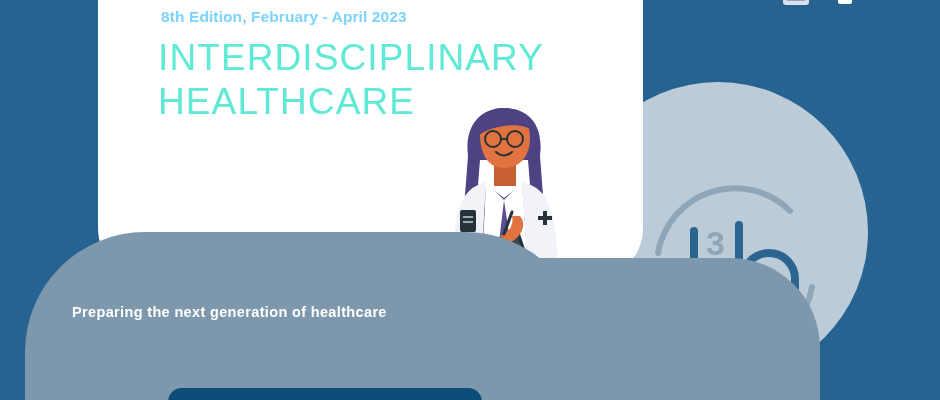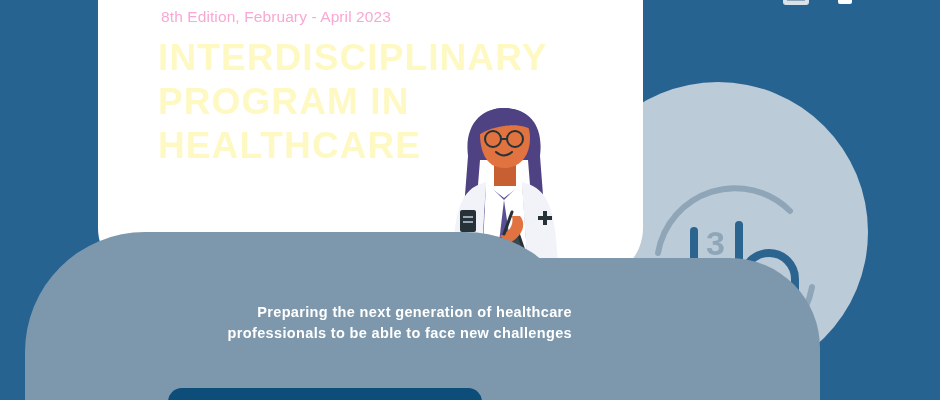--- a/index.html
+++ b/index.html
@@ -34,33 +34,33 @@
     background:#7d98ad; border-radius:120px 120px 40px 40px;
   }
   .slate-blob-2 {
     position:absolute; left:120px; top:258px; width:700px; height:260px;
     background:#7d98ad; border-radius:90px 90px 0 0;
   }
 
   
   .eyebrow {
     position:absolute; left:161px; top:8px;
-    font-size:15.5px; font-weight:normal; color:#f9a8d4;
+    font-size:15.5px; font-weight:bold; color:#7dd3fc;
     letter-spacing:.1px; white-space:nowrap;
   }
   .headline {
     position:absolute; left:158px; top:36px; width:420px;
-    font-size:37px; line-height:44px; font-weight:bold;
-    color:#fef9c3; letter-spacing:1.1px;
+    font-size:37px; line-height:44px; font-weight:normal;
+    color:#5eead4; letter-spacing:1.1px;
   }
   .headline span { display:block; white-space:nowrap; }
 
   .subtitle {
     position:absolute; left:72px; top:302px; width:500px;
-    text-align:right; color:#ffffff;
+    text-align:left; color:#ffffff;
     font-size:14.5px; line-height:21px; font-weight:bold;
     letter-spacing:.35px;
   }
   .subtitle span { display:block; white-space:nowrap; }
 
   
   .cta-button {
     position:absolute; left:168px; top:388px; width:314px; height:46px;
     background:#0d4d7a; border-radius:14px; border:none;
     color:#fff; font-family:"Liberation Sans", sans-serif;
@@ -148,27 +148,25 @@
     </svg>
   </div>
 
   <div class="slate-blob"></div>
   <div class="slate-blob-2"></div>
 
   <div class="eyebrow">8th Edition, February - April 2023</div>
 
   <div class="headline">
     <span>INTERDISCIPLINARY</span>
-    <span>PROGRAM IN</span>
     <span>HEALTHCARE</span>
   </div>
 
   <div class="subtitle">
     <span>Preparing the next generation of healthcare</span>
-    <span>professionals to be able to face new challenges</span>
   </div>
 
   <button class="cta-button"></button>
 
   <div class="top-icon-a">
       <i></i>
     </div>
   <div class="top-icon-b"></div>
 
 </div>

